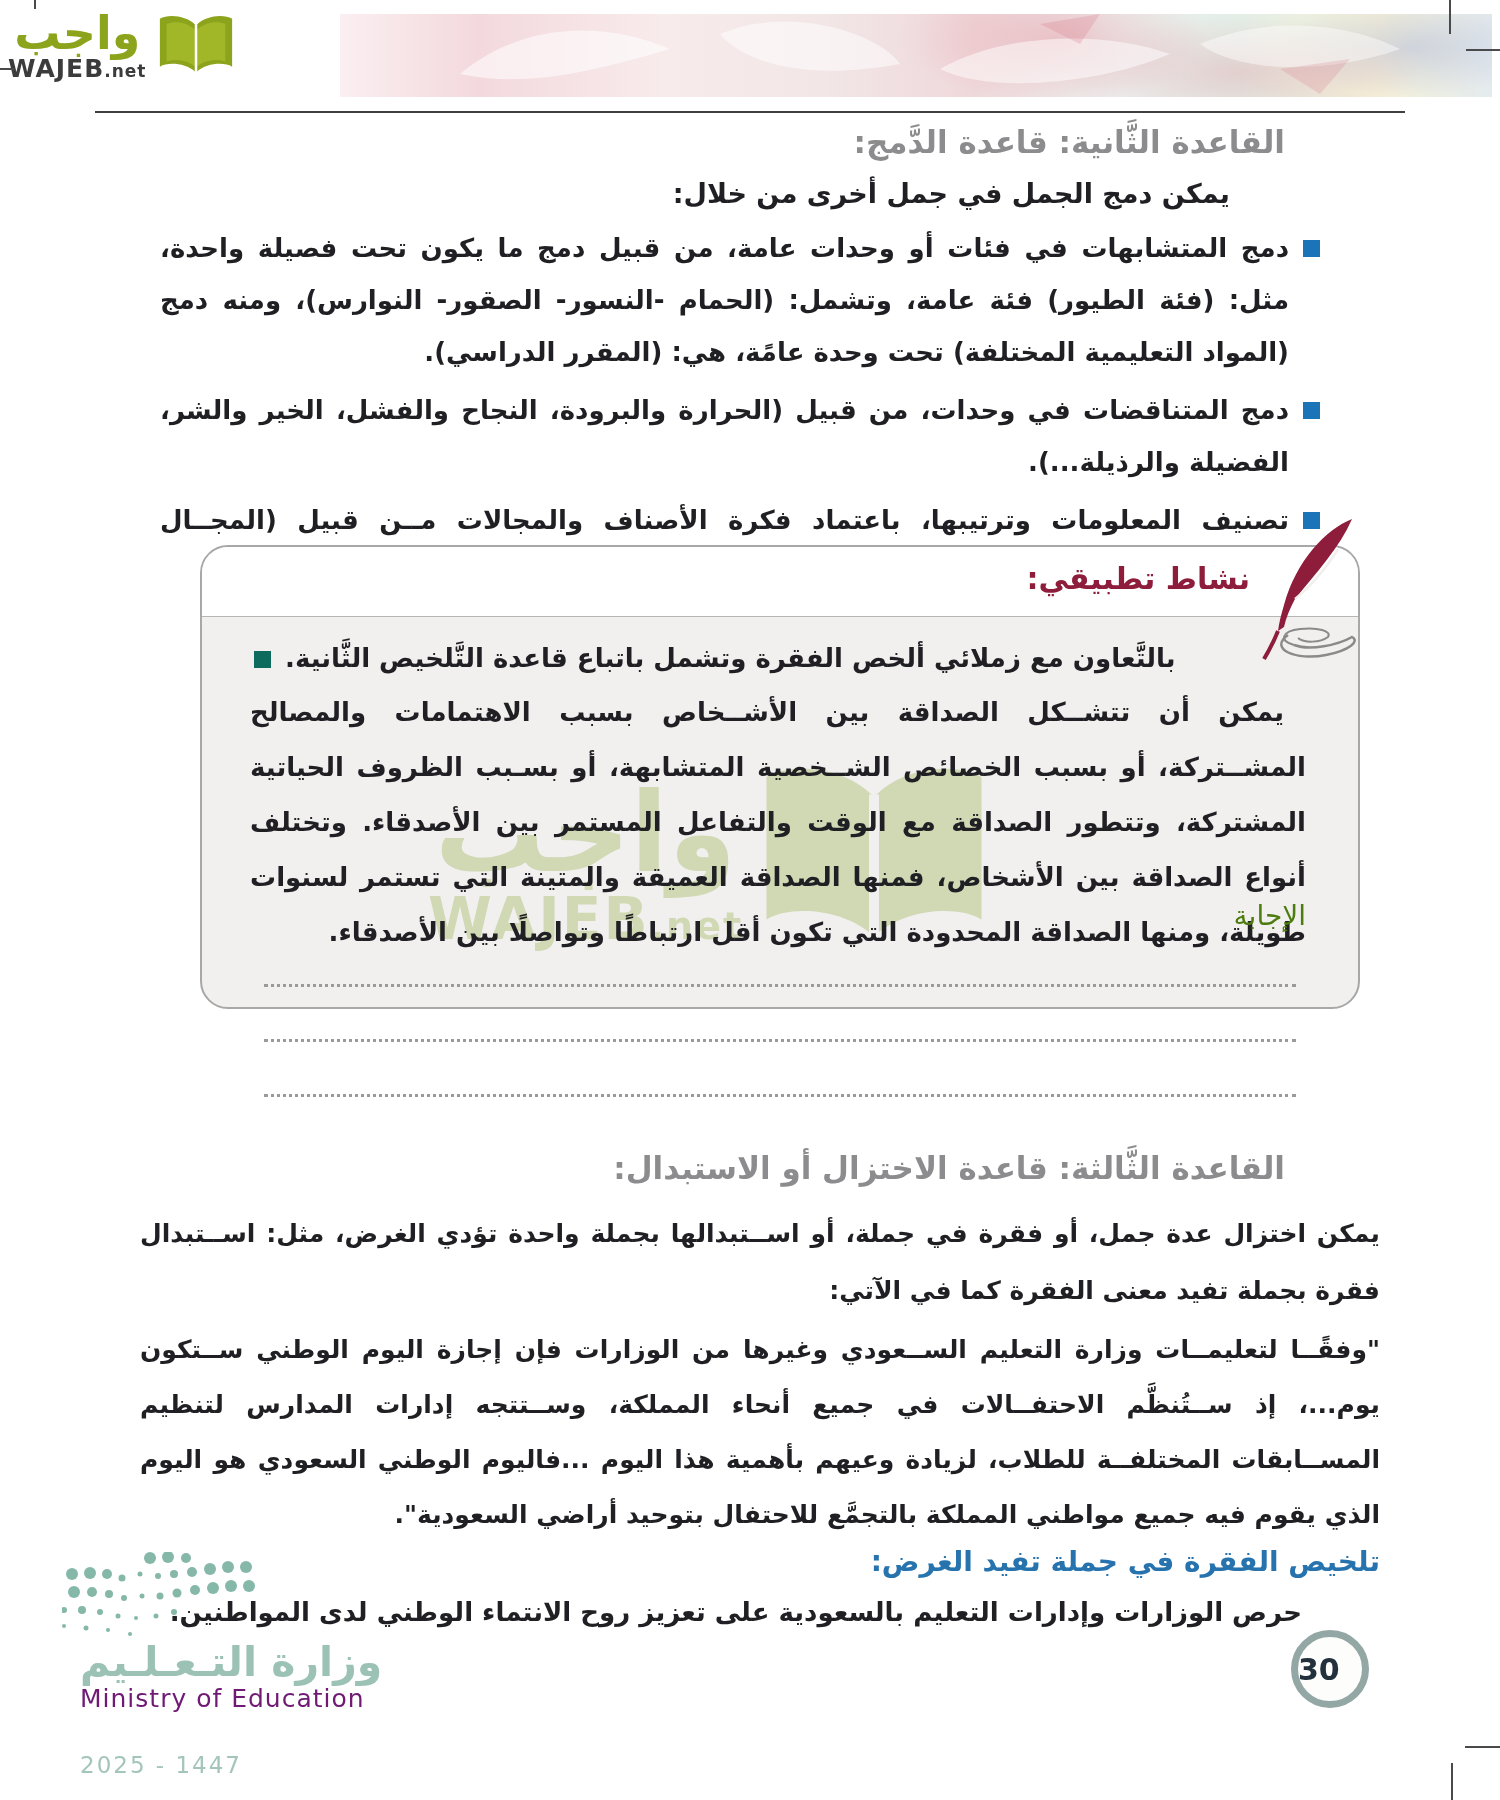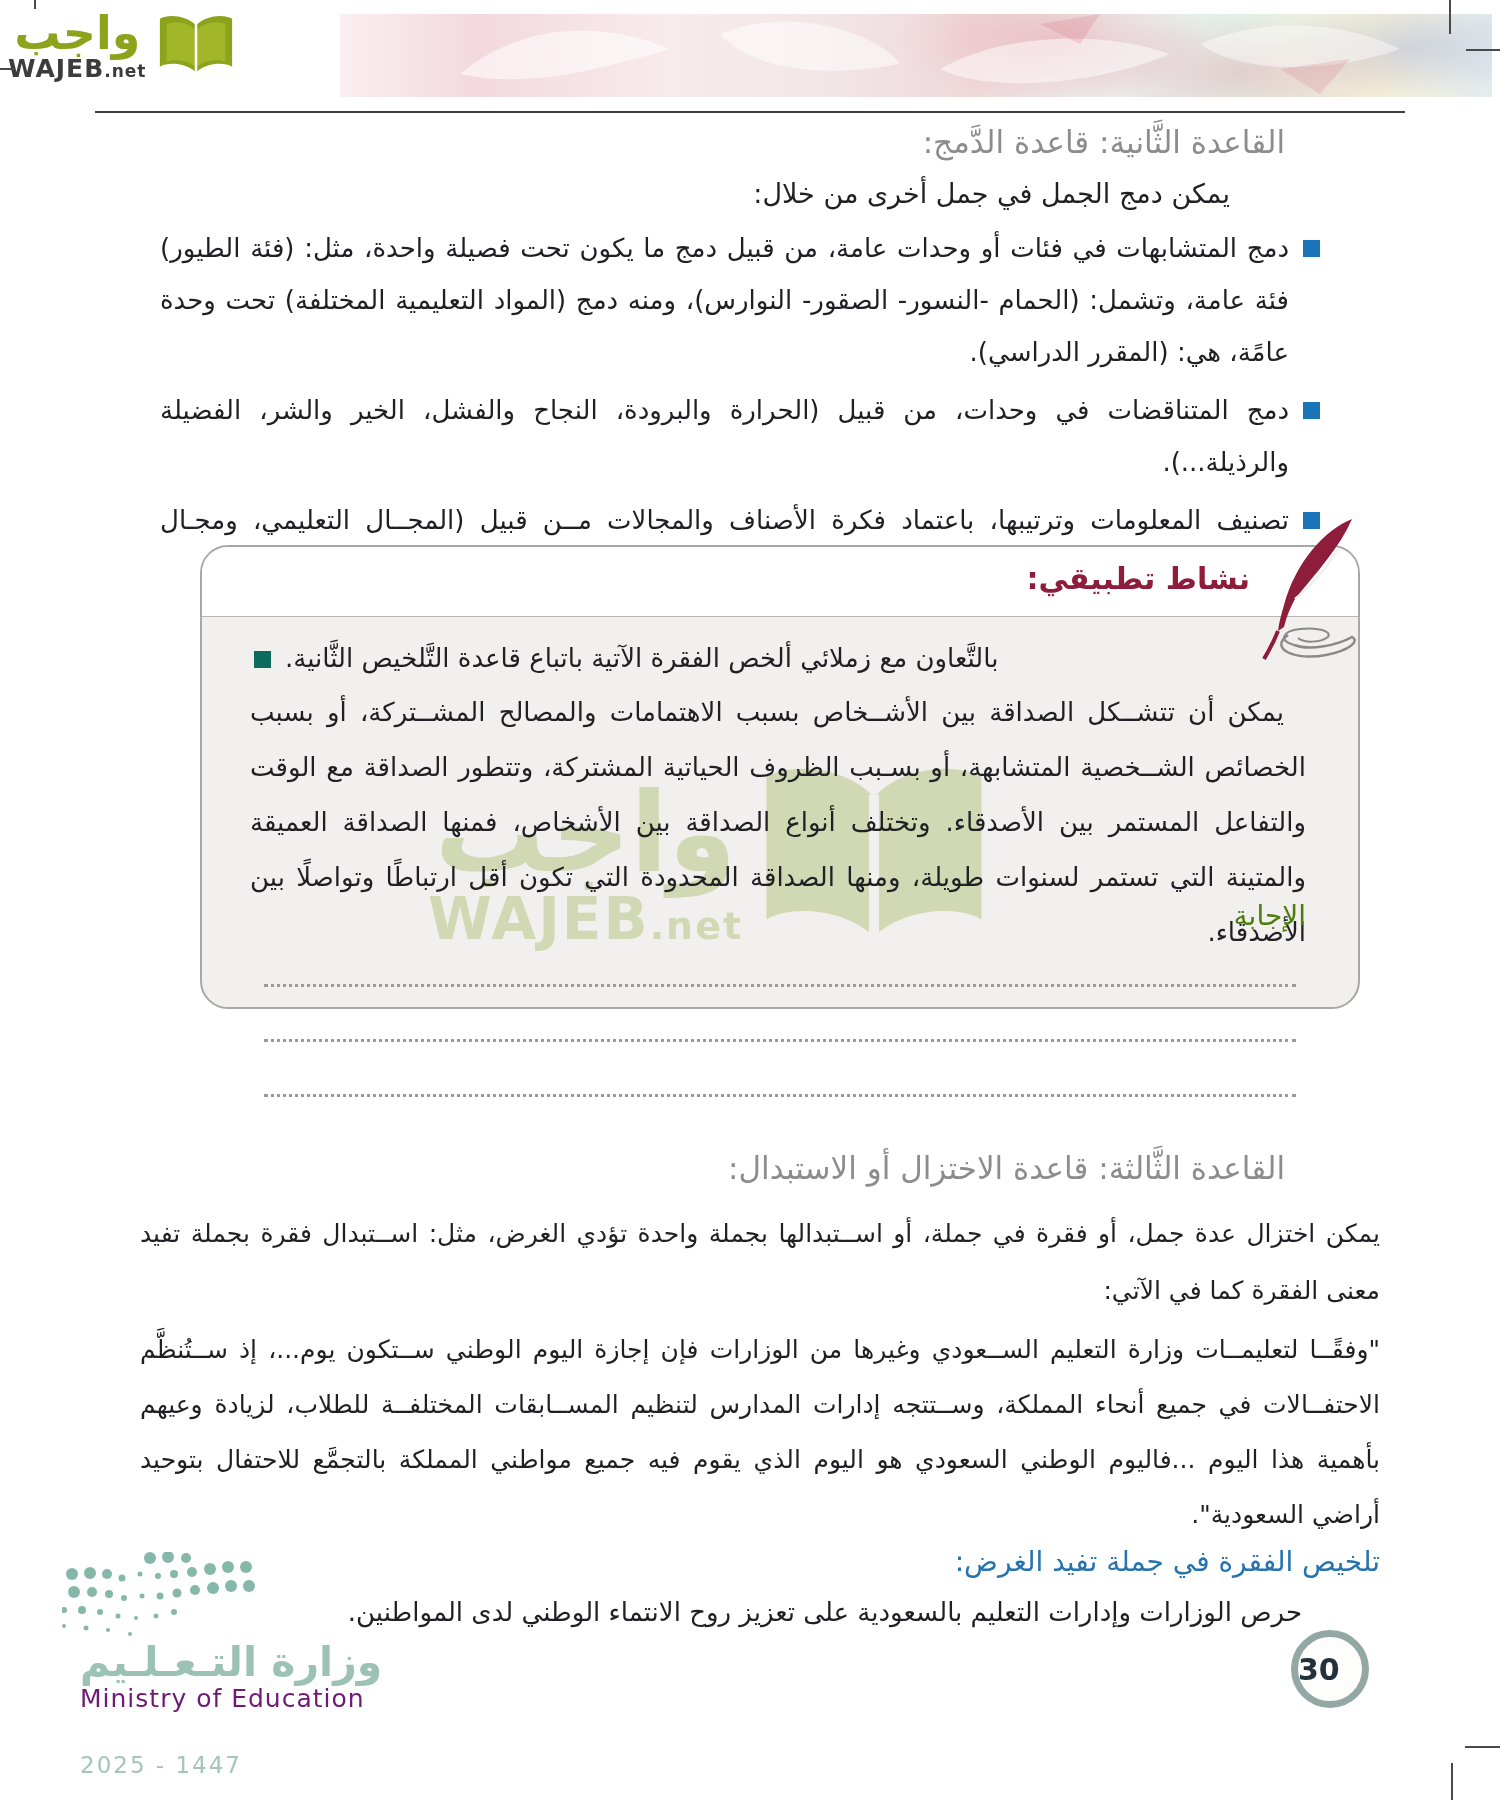--- a/index.html
+++ b/index.html
@@ -21,21 +21,21 @@
   .banner svg{width:100%;height:100%;display:block;}
   .logo-wrap{left:8px;top:6px;display:flex;align-items:flex-start;}
   .logo-text{display:flex;flex-direction:column;align-items:center;margin-top:4px;}
   .logo-ar{font-size:46px;font-weight:bold;color:#8ca31c;line-height:46px;direction:rtl;}
   .logo-en{font-size:25px;font-weight:bold;color:#3c3c3c;letter-spacing:1px;line-height:26px;}
   .logo-en .tld{font-size:17px;}
   .logo-book{width:84px;height:86px;margin-left:8px;}
   .rule-line{left:95px;top:111px;width:1310px;height:0;border-top:2px solid #3f3f41;}
   .crop{background:#4a4a4c;}
   
-  .ar{direction:rtl;font-weight:normal;color:#201f23;}
+  .ar{direction:rtl;font-weight:bold;color:#201f23;}
   .h-gray{font-size:31px;color:#8c8c8e;text-align:right;}
   .h-blue{font-size:28px;color:#2673ae;text-align:right;}
   .body-text{font-size:26px;line-height:52px;text-align:justify;}
   .bullet-row{display:flex;gap:14px;align-items:flex-start;}
   .sq{flex:0 0 auto;width:17px;height:17px;margin-top:18px;background:#1b74b8;}
   .sq.teal{background:#0d6b5e;}
   
   .act-box{
     left:200px;top:545px;width:1160px;height:464px;box-sizing:border-box;
     border:2px solid #a8a8a8;border-radius:28px;background:#f1f0ef;
@@ -154,21 +154,21 @@
     <svg class="wm-book" viewBox="0 0 100 86">
       <path d="M49 14 C 38 3 17 1 7 7 L 7 64 C 17 58 38 60 49 70 Z" fill="#a9bd6d"></path>
       <path d="M51 14 C 62 3 83 1 93 7 L 93 64 C 83 58 62 60 51 70 Z" fill="#a9bd6d"></path>
       <path d="M50 14 L 50 70" stroke="#f1f0ef" stroke-width="4"></path>
     </svg>
   </div>
 
   <div class="act-task">
     <div class="bullet-row">
       <span class="sq teal"></span>
-      <div class="ar body-text">بالتَّعاون مع زملائي ألخص الفقرة الآتية باتباع قاعدة التَّلخيص الثَّانية.</div>
+      <div class="ar body-text">بالتَّعاون مع زملائي ألخص الفقرة وتشمل باتباع قاعدة التَّلخيص الثَّانية.</div>
     </div>
   </div>
 
   <div class="act-passage">
     <div class="ar body-text">يمكن أن تتشــكل الصداقة بين الأشــخاص بسبب الاهتمامات والمصالح المشــتركة، أو بسبب الخصائص الشــخصية المتشابهة، أو بسـبب الظروف الحياتية المشتركة، وتتطور الصداقة مع الوقت والتفاعل المستمر بين الأصدقاء. وتختلف أنواع الصداقة بين الأشخاص، فمنها الصداقة العميقة والمتينة التي تستمر لسنوات طويلة، ومنها الصداقة المحدودة التي تكون أقل ارتباطًا وتواصلًا بين الأصدقاء.</div>
   </div>
 
   <div class="answer-label">الإجابة</div>
 
   <div class="dotline" style="top:437px;"></div>

